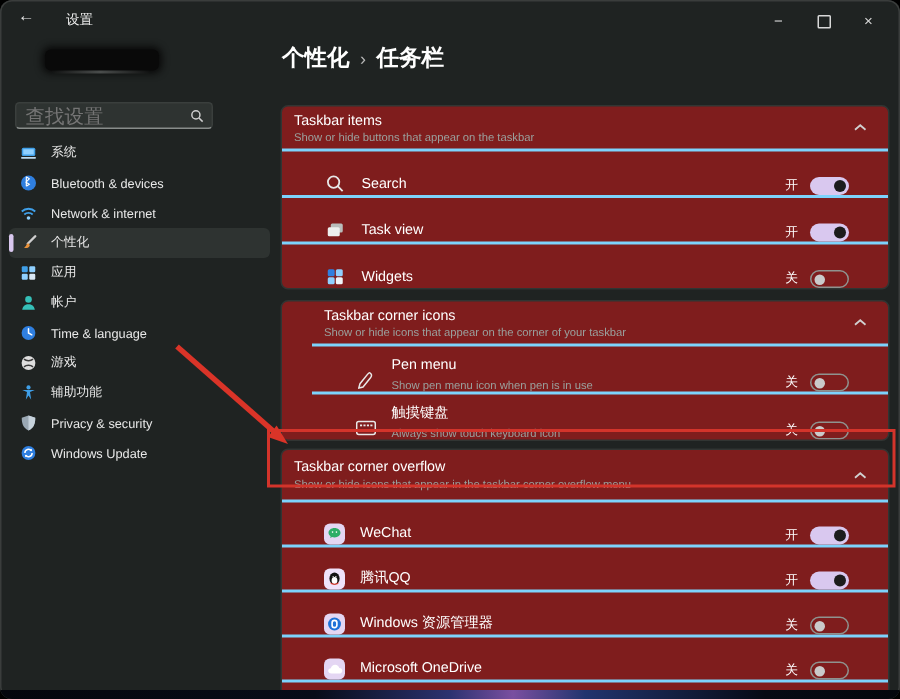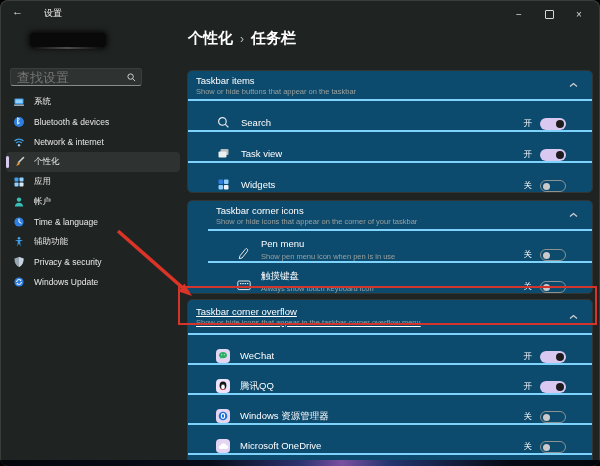--- a/index.html
+++ b/index.html
@@ -32,25 +32,25 @@
   .nav-item .nlabel{font-size:8.5px;color:#e9e9e9;margin-left:9px;white-space:nowrap;}
   .nav-item.active{background:#2e3331;}
   .nav-item.active::before{content:"";position:absolute;left:0;top:4px;width:3px;height:12px;
     border-radius:2px;background:var(--accent,#d9c8ef);}
   
   .main{position:absolute;left:187px;top:28px;width:406px;bottom:5px;}
   .breadcrumb{position:absolute;left:1px;top:1px;display:flex;align-items:center;gap:7px;}
   .bc-parent,.bc-current{font-size:15px;font-weight:bold;color:#fff;}
   .bc-sep{font-size:12px;color:#b8b8b8;padding-top:1px;}
   .groups{position:absolute;left:0;top:42px;right:0;}
-  .card{background:#0c4a6e;border-radius:5px;overflow:hidden;border:1px solid #313533;}
+  .card{background:#7f1d1d;border-radius:5px;overflow:hidden;border:1px solid #313533;}
   .g1{margin-bottom:7px;}
   .g2{margin-bottom:5px;padding-left:20px;}
   .sec-header{display:flex;align-items:center;padding:5px 14px 5px 8px;height:18px;cursor:pointer;}
-  .g3 .sec-header{height:23px;text-decoration:underline;}
+  .g3 .sec-header{height:23px;}
   .sec-text{flex:1;}
   .sec-title{font-size:9.5px;color:#fff;}
   .sec-sub{font-size:7.5px;color:#9aa09d;margin-top:1px;}
   .chevron{display:flex;}
   .row{display:flex;align-items:flex-end;height:29px;padding:0 26px 0 28px;
     border-top:2px solid #7dd3fc;}
   .g3 .row{height:28px;}
   .row-icon{width:15px;height:15px;display:flex;align-items:center;justify-content:center;flex:none;}
   .row-text{margin-left:10px;flex:1;min-width:0;}
   .row-label{font-size:9.5px;color:#fff;white-space:nowrap;}
@@ -165,20 +165,29 @@
             <svg width="12" height="12" viewBox="0 0 12 12">
               <circle cx="6" cy="6" r="4.6" fill="#2f7fe0"></circle>
               <path d="M6 3.2 L6 6 L8.2 7.2" stroke="#fff" stroke-width="1" fill="none" stroke-linecap="round"></path>
             </svg>
           </span>
         <span class="nlabel">Time &amp; language</span>
       </div>
       <div class="nav-item">
         <span class="nicon">
             <svg width="12" height="12" viewBox="0 0 12 12">
+              <circle cx="6" cy="6" r="4.6" fill="#dedede"></circle>
+              <path d="M3 3.4 C4.6 4.8 7.4 4.8 9 3.4 M3 8.6 C4.6 7.2 7.4 7.2 9 8.6" stroke="#3a3a3a" stroke-width="1" fill="none"></path>
+            </svg>
+          </span>
+        <span class="nlabel">游戏</span>
+      </div>
+      <div class="nav-item">
+        <span class="nicon">
+            <svg width="12" height="12" viewBox="0 0 12 12">
               <circle cx="6" cy="2.3" r="1.4" fill="#3f9fe8"></circle>
               <path d="M1.8 4 L10.2 4 L7 5.4 L7.8 10.5 L6 7.6 L4.2 10.5 L5 5.4 Z" fill="#3f9fe8"></path>
             </svg>
           </span>
         <span class="nlabel">辅助功能</span>
       </div>
       <div class="nav-item">
         <span class="nicon">
             <svg width="12" height="12" viewBox="0 0 12 12">
               <path d="M6 1 L10.5 2.5 C10.5 6.5 9.5 9.3 6 11 C2.5 9.3 1.5 6.5 1.5 2.5 Z" fill="#9aa8b4"></path>

